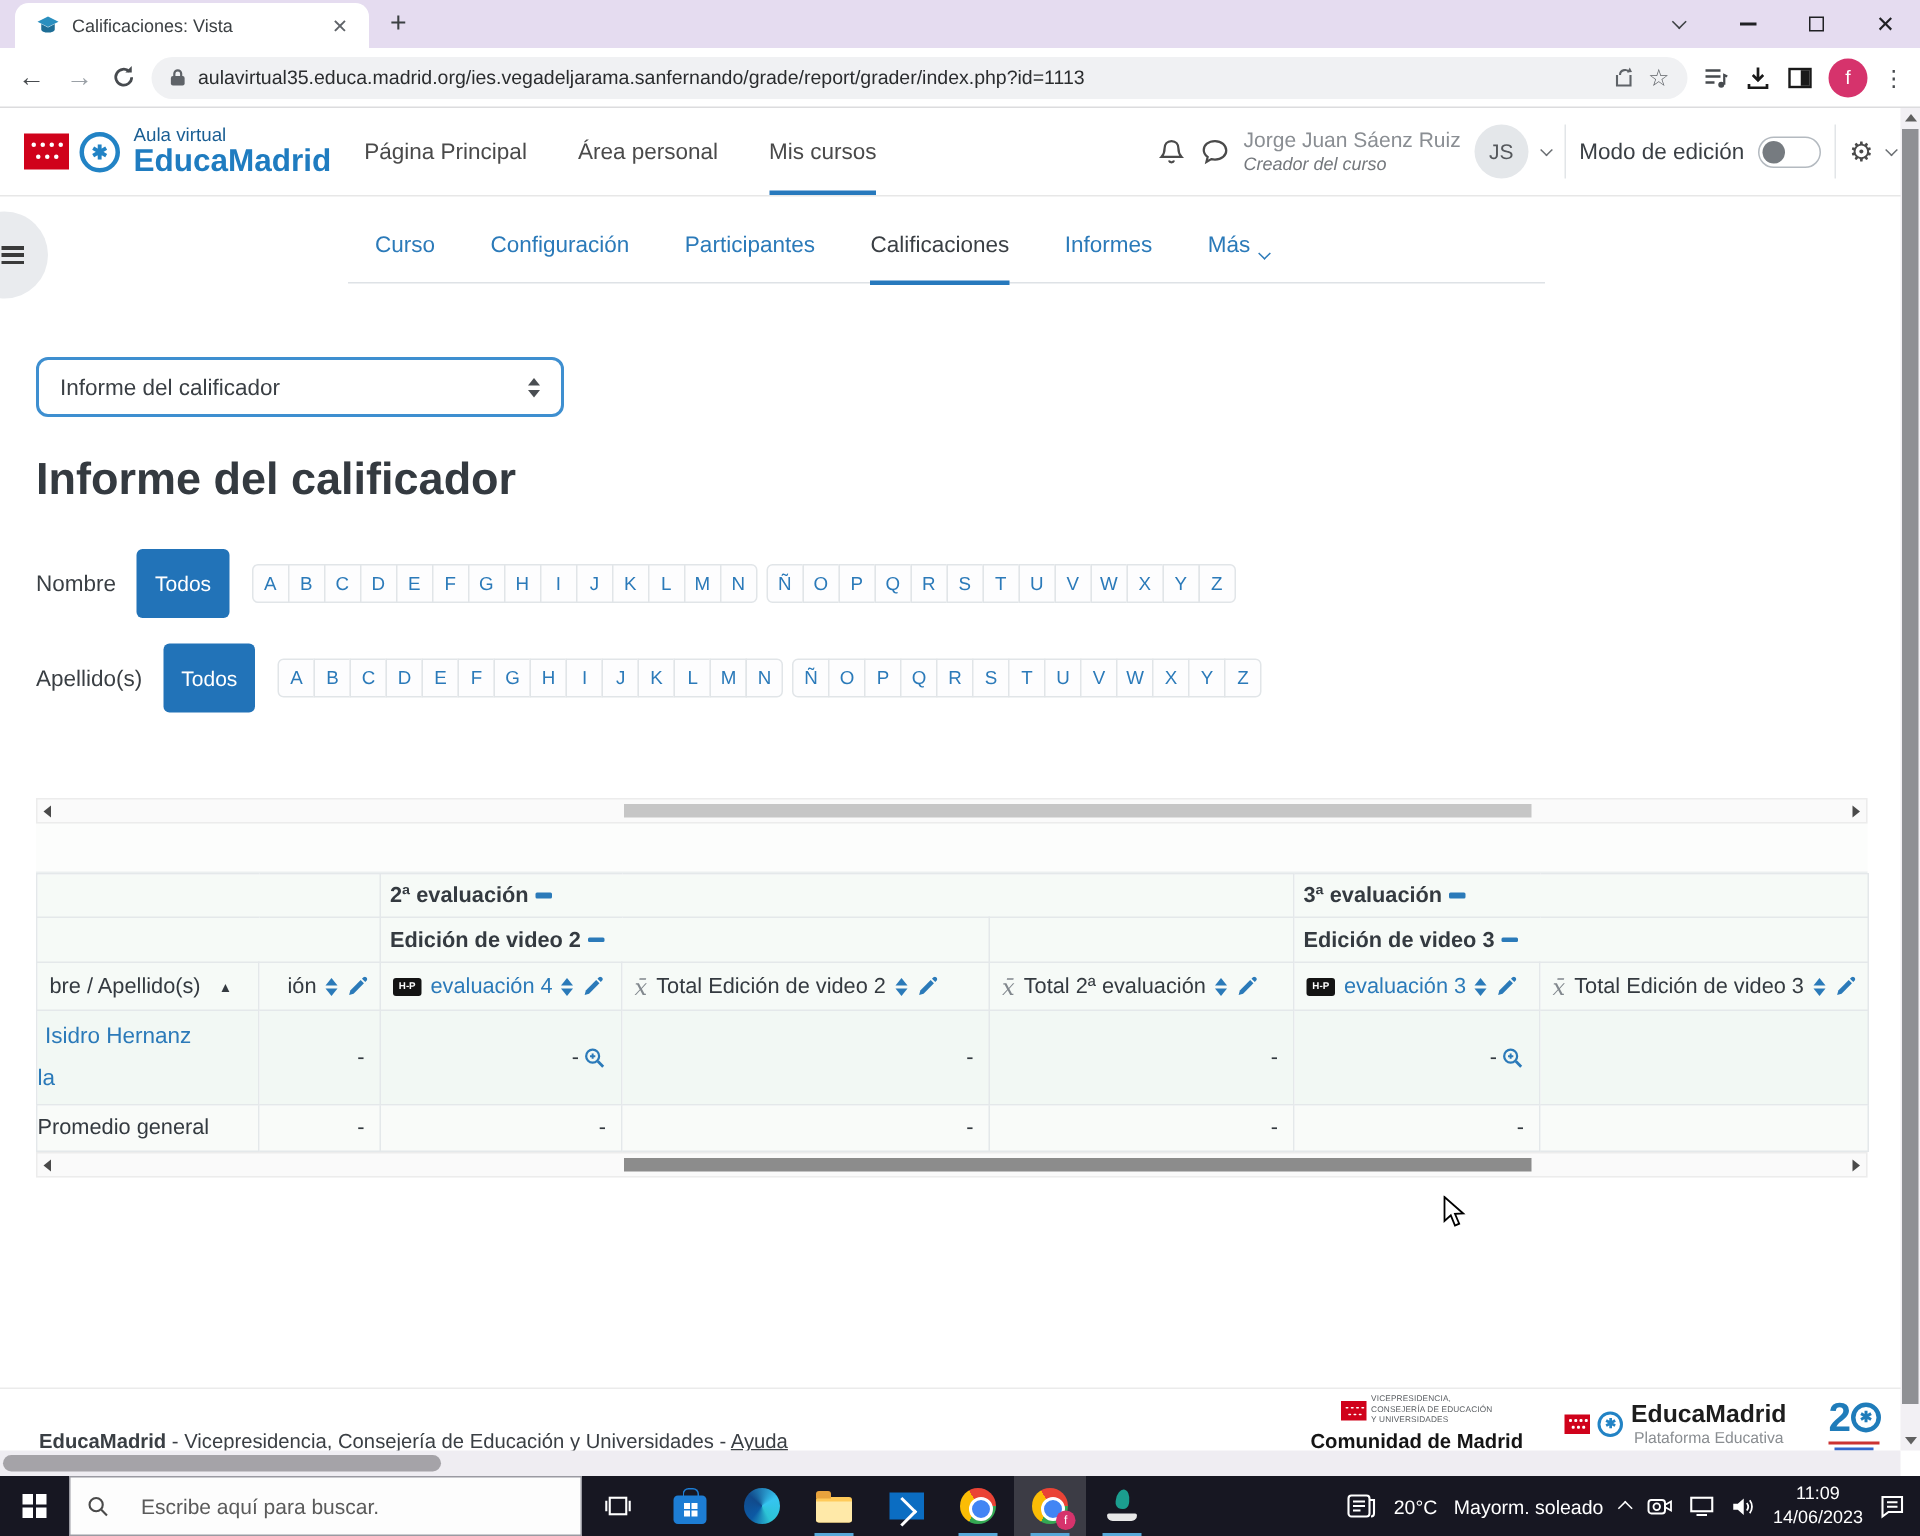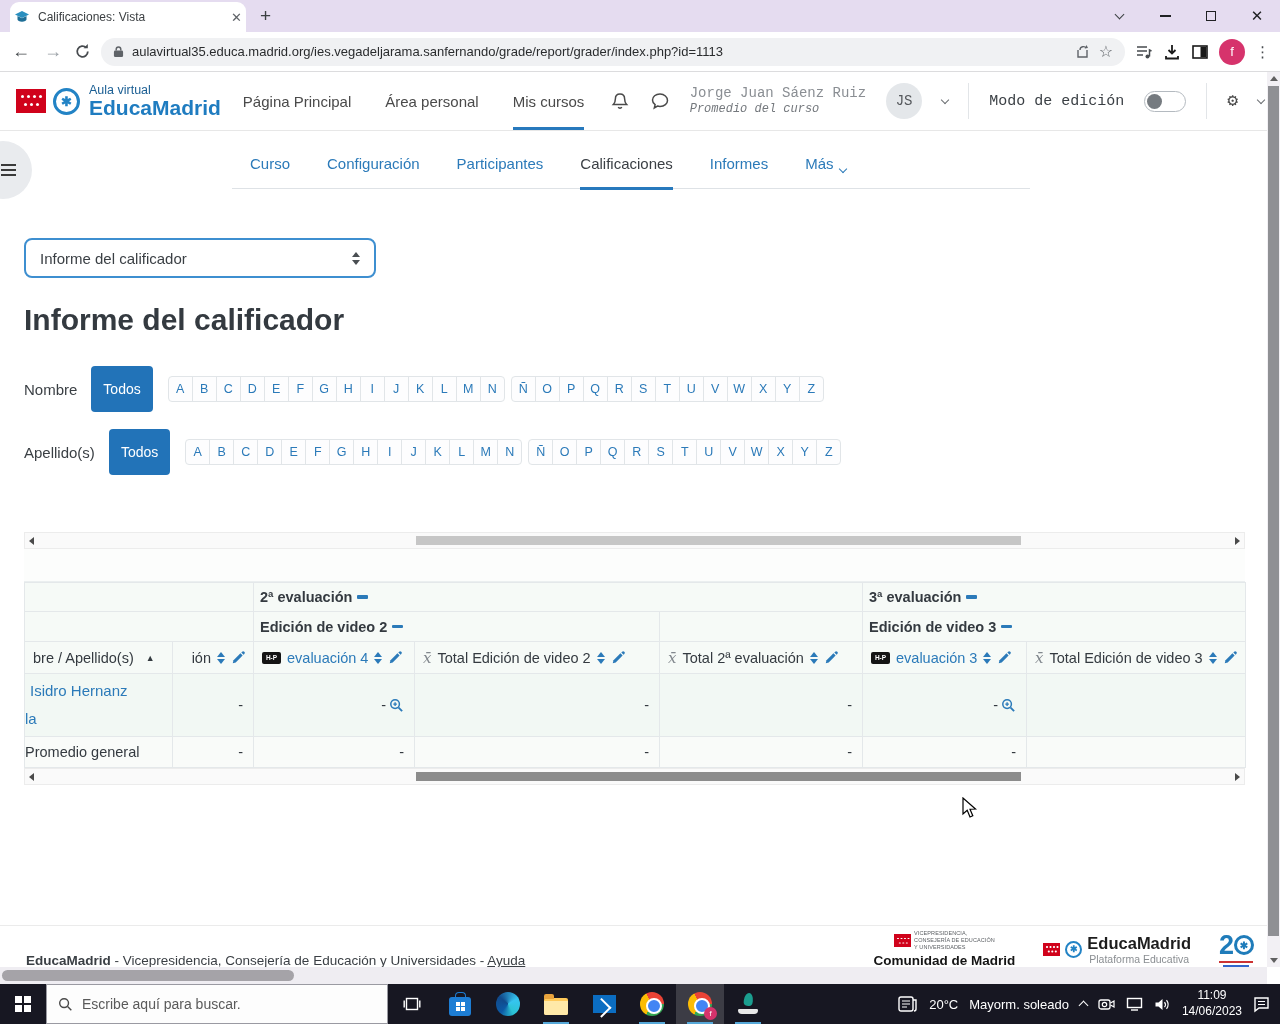--- a/index.html
+++ b/index.html
@@ -1,21 +1,21 @@
 <!DOCTYPE html>
 <html><head>
 <meta charset="utf-8">
 <style>
   *{margin:0;padding:0;box-sizing:border-box;}
   body{font-family:"Liberation Sans",sans-serif;background:#555;}
   .screen{position:relative;width:1280px;height:1024px;background:#fff;overflow:hidden;}
 
   
   .tabstrip{height:32px;background:#E5DCF0;display:flex;align-items:flex-end;position:relative;}
-  .tab{margin-left:10px;width:236px;height:30px;background:#fff;border-radius:9px 9px 0 0;display:flex;align-items:center;padding:0 4px;}
+  .tab{margin-left:10px;width:236px;height:30px;background:#fff;border-radius:9px 9px 0 0;display:flex;align-items:center;padding:0 14px;}
   .tab-title{font-size:12px;color:#3C4043;flex:1;margin-left:8px;white-space:nowrap;overflow:hidden;}
   .tab-close{color:#5F6368;font-size:13px;line-height:1;}
   .newtab{font-size:19px;color:#3C4043;margin:0 0 5px 14px;}
   .win-controls{position:absolute;right:0;top:0;height:32px;display:flex;}
   .wc{width:46px;display:flex;align-items:center;justify-content:center;color:#202124;}
   .chev{width:7px;height:7px;border-right:1.6px solid #3c4043;border-bottom:1.6px solid #3c4043;transform:rotate(45deg);margin-top:-3px;}
   .min-bar{width:11px;height:1.5px;background:#202124;}
   .restore{width:10px;height:10px;border:1.3px solid #202124;}
   .wc-x{font-size:15px;}
 
@@ -34,21 +34,21 @@
   .flag{width:30px;height:24px;background:#D0021B;position:relative;flex:none;}
   .flag i{position:absolute;width:3px;height:3px;border-radius:50%;background:#fff;left:5px;top:6px;
     box-shadow:6px 0 0 #fff,12px 0 0 #fff,18px 0 0 #fff,3px 8px 0 #fff,9px 8px 0 #fff,15px 8px 0 #fff;}
   .ring{width:27px;height:27px;border:3px solid #2283C5;border-radius:50%;color:#2283C5;display:flex;align-items:center;justify-content:center;font-size:13px;font-weight:bold;flex:none;}
   .brand-col{line-height:1.02;margin-left:2px;}
   .brand-top{font-size:12.5px;color:#1A5E93;}
   .brand-name{font-size:21px;font-weight:bold;color:#1F7CC0;}
   .m-nav{display:flex;gap:34px;margin-left:22px;align-self:stretch;align-items:stretch;}
   .m-item{font-size:15px;color:#4A4A4A;display:flex;align-items:center;border-bottom:3px solid transparent;padding-top:3px;}
   .m-item.active{border-bottom-color:#2779BD;}
-  .m-right{margin-left:auto;display:flex;align-items:center;gap:20px;font-family:Liberation Mono, monospace;}
+  .m-right{margin-left:auto;display:flex;align-items:center;gap:9px;}
   .user-block{text-align:left;line-height:1.2;}
   .user-name{font-size:14px;color:#8A8E93;}
   .user-role{font-size:12px;color:#74787D;font-style:italic;}
   .avatar{width:36px;height:36px;border-radius:50%;background:#E4E7EA;color:#55585C;font-size:14px;display:flex;align-items:center;justify-content:center;}
   .chev-sm{width:6px;height:6px;border-right:1.5px solid #6a6e72;border-bottom:1.5px solid #6a6e72;transform:rotate(45deg);margin-top:-3px;}
   .vdiv{width:1px;height:36px;background:#E2E5E8;}
   .editmode{font-size:15px;color:#3A3F44;}
   .toggle{width:42px;height:21px;border:1px solid #B4BAC0;border-radius:11px;background:#fff;position:relative;}
   .knob{position:absolute;left:2px;top:2px;width:15px;height:15px;border-radius:50%;background:#767B80;}
   .gear{font-size:18px;color:#4A4A4A;line-height:1;}
@@ -142,21 +142,21 @@
   .vs-thumb{position:absolute;top:14px;left:1px;width:11px;height:850px;background:#8F9094;}
   .vs-up{position:absolute;top:4px;left:2.5px;width:0;height:0;border-left:4px solid transparent;border-right:4px solid transparent;border-bottom:5px solid #606060;}
   .vs-dn{position:absolute;bottom:4px;left:2.5px;width:0;height:0;border-left:4px solid transparent;border-right:4px solid transparent;border-top:5px solid #606060;}
   .cursor{position:absolute;left:962px;top:797px;z-index:99;}
 
   
   .taskbar{position:absolute;left:0;top:984px;width:1280px;height:40px;background:#171722;display:flex;align-items:stretch;z-index:50;}
   .tb-btn{display:flex;align-items:center;justify-content:center;position:relative;}
   .tb-start{width:46px;}
   .tb-search{width:342px;background:#FDFDFD;border:1px solid #9A9AA2;display:flex;align-items:center;gap:9px;padding:0 11px;}
-  .tb-search span{font-size:14px;color:#5A5A5A;}
+  .tb-search span{font-size:14px;color:#5A5A5A;margin-left:12px;}
   .tb-ic{width:48px;}
   .indicator{position:absolute;bottom:0;left:11px;right:11px;height:2.5px;background:#56A8D8;}
   .tb-ic.hl{background:rgba(255,255,255,0.16);}
   .chrome-ball{width:24px;height:24px;border-radius:50%;background:conic-gradient(from -30deg,#EA4335 0 120deg,#34A853 120deg 240deg,#FBBC05 240deg 360deg);position:relative;}
   .chrome-ball::after{content:"";position:absolute;left:6px;top:6px;width:12px;height:12px;border-radius:50%;background:#4285F4;border:2px solid #fff;}
   .badge-f{position:absolute;right:7px;bottom:4px;width:13px;height:13px;border-radius:50%;background:#D6336C;color:#fff;font-size:8px;display:flex;align-items:center;justify-content:center;}
   .store-ic{width:22px;height:19px;background:#1D7DD4;border-radius:3px;position:relative;margin-top:4px;}
   .store-ic::before{content:"";position:absolute;top:-5px;left:6px;width:9px;height:6px;border:1.6px solid #1D7DD4;border-bottom:none;border-radius:4px 4px 0 0;}
   .store-ic::after{content:"";position:absolute;left:6.5px;top:5px;width:4px;height:4px;background:#fff;box-shadow:5px 0 0 #fff,0 5px 0 #fff,5px 5px 0 #fff;}
   .edge-ic{width:24px;height:24px;border-radius:50%;background:conic-gradient(from 220deg,#0C59A4,#114A8B 90deg,#36C5F0 200deg,#2CC3D5 290deg,#0C59A4);}
@@ -260,21 +260,21 @@
     <div class="m-right">
       <svg width="20" height="21" viewBox="0 0 20 20">
           <path d="M10 2.5c-3 0-4.6 2.2-4.6 4.8 0 3.6-1.4 5-2.1 5.8h13.4c-.7-.8-2.1-2.2-2.1-5.8 0-2.6-1.6-4.8-4.6-4.8z" fill="none" stroke="#4A4A4A" stroke-width="1.5"></path>
           <path d="M8.3 15.5a1.8 1.8 0 0 0 3.4 0" fill="none" stroke="#4A4A4A" stroke-width="1.5"></path>
         </svg>
       <svg width="20" height="20" viewBox="0 0 20 20">
           <path d="M10 3C5.6 3 2.5 5.7 2.5 9c0 1.9 1 3.5 2.6 4.6L4.3 17l3.2-1.9c.8.2 1.6.3 2.5.3 4.4 0 7.5-2.7 7.5-6S14.4 3 10 3z" fill="none" stroke="#4A4A4A" stroke-width="1.5"></path>
         </svg>
       <div class="user-block">
         <div class="user-name">Jorge Juan Sáenz Ruiz</div>
-        <div class="user-role">Promedio del curso</div>
+        <div class="user-role">Creador del curso</div>
       </div>
       <div class="avatar">JS</div>
       <span class="chev-sm"></span>
       <div class="vdiv"></div>
       <span class="editmode">Modo de edición</span>
       <div class="toggle">
           <span class="knob"></span>
         </div>
       <div class="vdiv"></div>
       <span class="gear">⚙</span>

